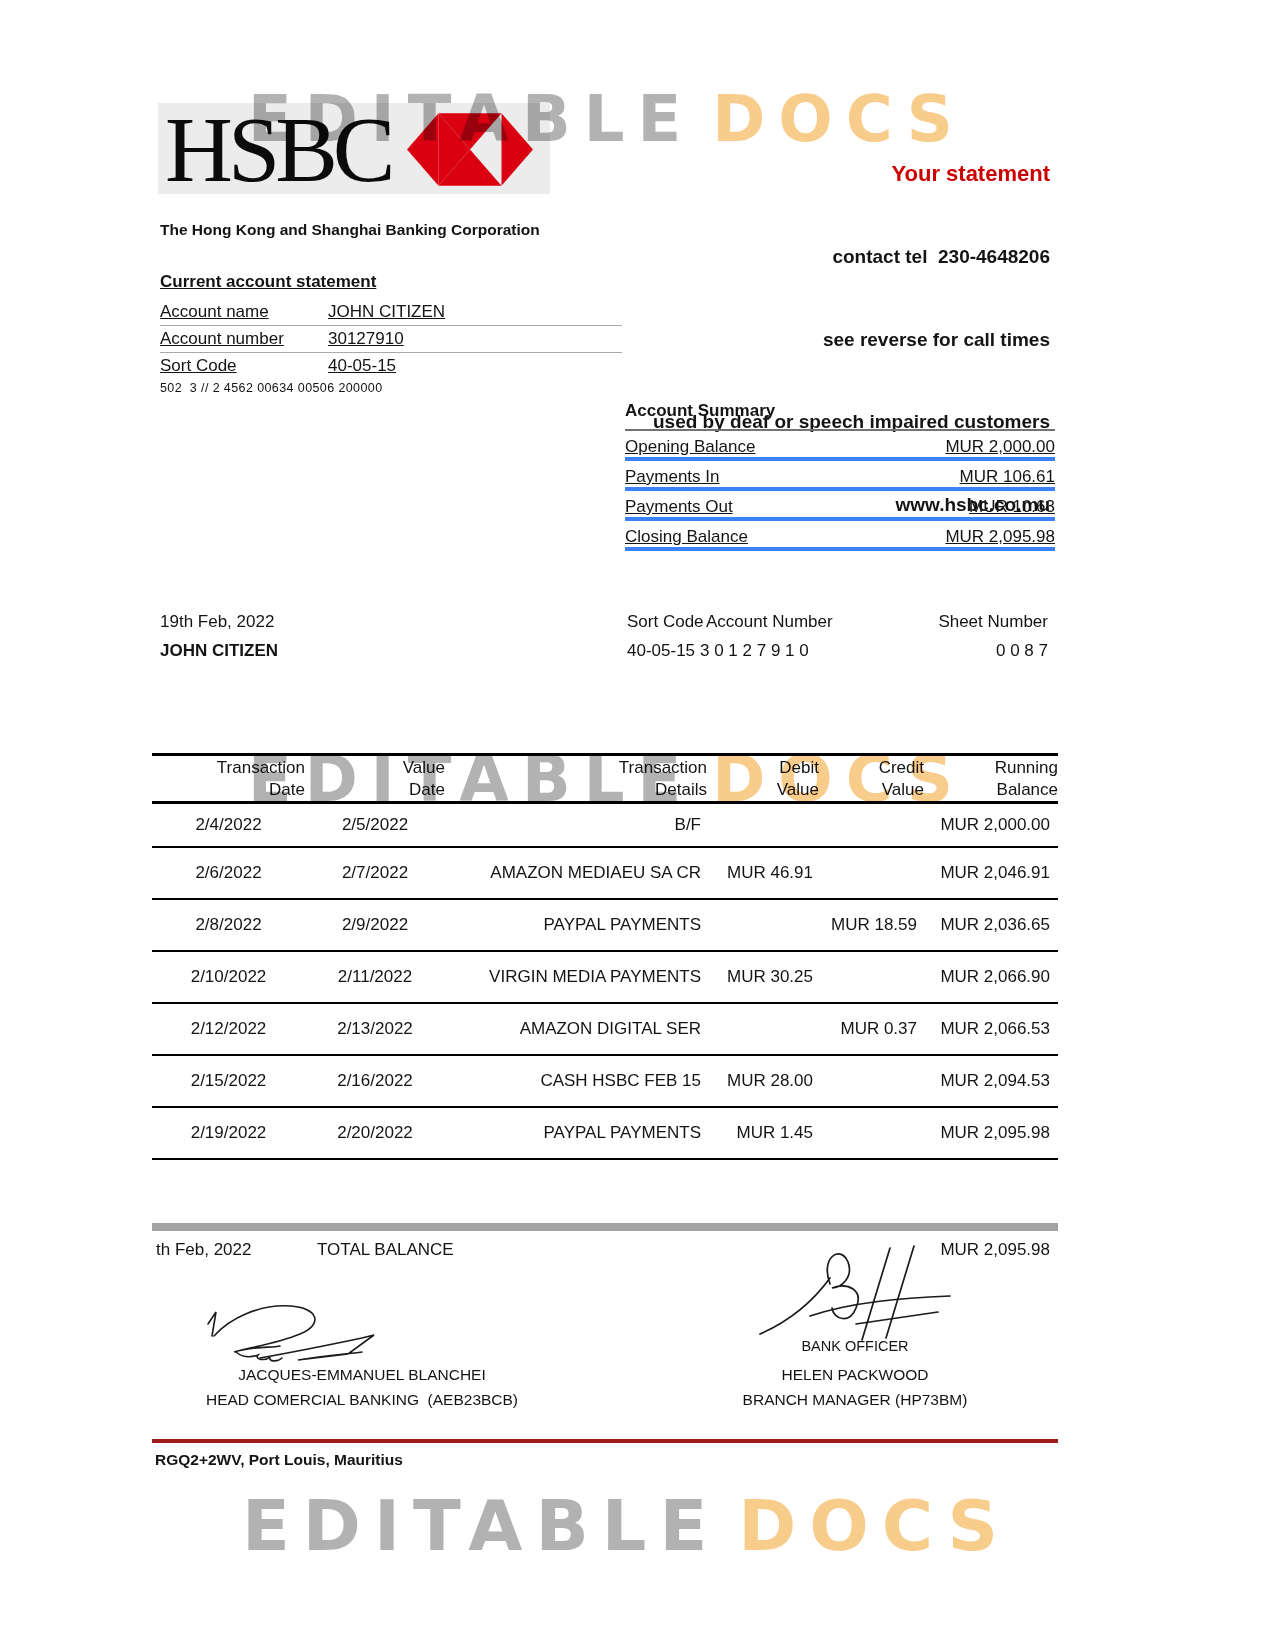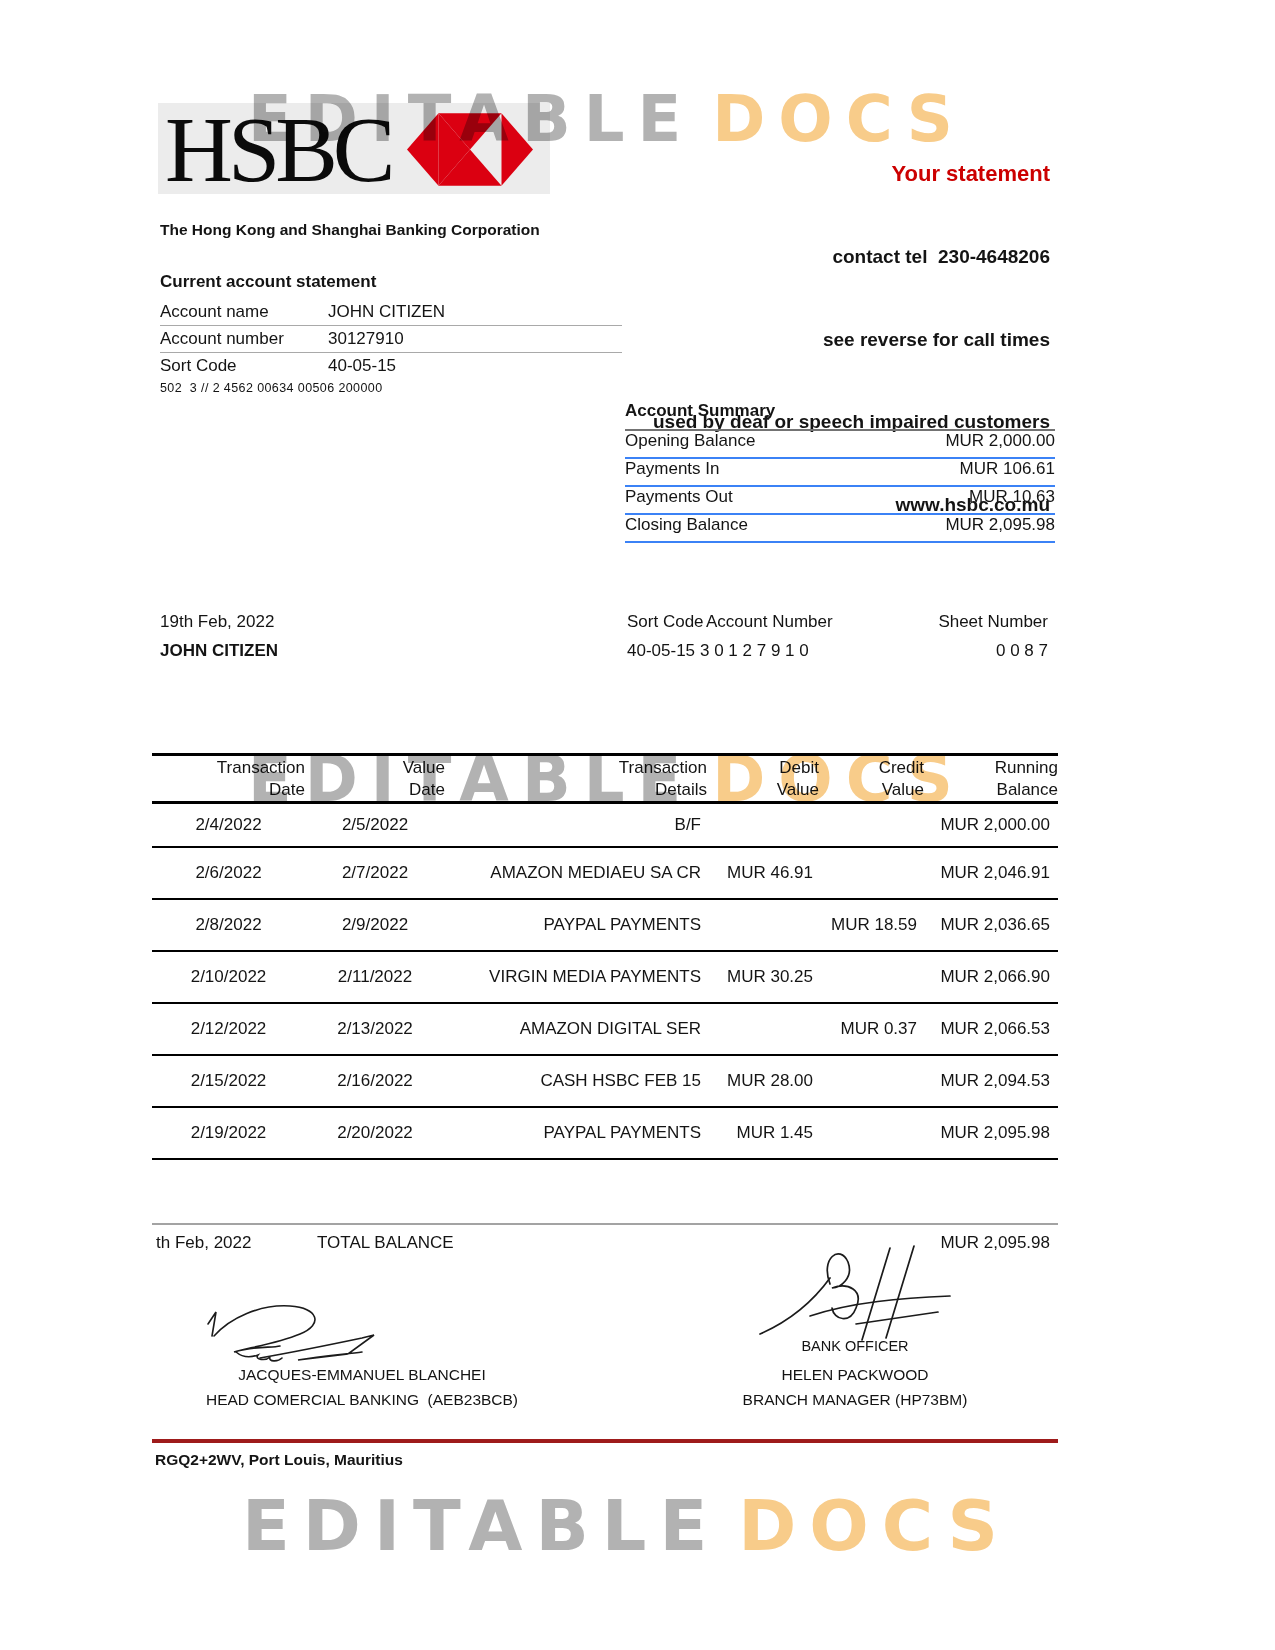--- a/index.html
+++ b/index.html
@@ -22,32 +22,32 @@
   .logo-word{font-family:"Liberation Serif",serif;font-size:94px;line-height:86px;
              letter-spacing:-5px;color:#0b0b0b;margin-left:7px;}
   .hexagon{margin-left:16px;margin-top:2px;}
   .bank-name{position:absolute;left:160px;top:221px;font-size:15.5px;font-weight:bold;}
 
   .contact-block{position:absolute;right:225px;top:105px;text-align:right;
                  font-weight:bold;font-size:19px;line-height:27.5px;white-space:pre;}
   .your-statement{color:#CC0000;font-size:22px;line-height:28px;}
 
   
-  .acct{position:absolute;left:160px;top:272px;width:462px;font-size:17px;}
+  .acct{position:absolute;left:160px;top:272px;width:462px;font-size:17px;text-decoration:underline;}
   .acct-title{font-weight:bold;height:27px;}
   .acct-row{display:flex;height:26px;align-items:center;gap:18px;}
   .acct-row.u{border-bottom:1.5px solid #a9a9a9;}
   .acct-label{width:150px;}
   .micr{position:absolute;left:160px;top:381px;font-size:12.5px;letter-spacing:.4px;white-space:pre;}
 
   
   .summary{position:absolute;left:625px;top:401px;width:430px;font-size:17px;}
   .summary-title{font-weight:bold;height:28px;border-bottom:2px solid #737373;}
-  .summary-row{display:flex;justify-content:space-between;align-items:flex-start;height:26px;
-               border-bottom:2px solid #3b82f6;}
+  .summary-row{display:flex;justify-content:space-between;align-items:flex-end;height:26px;
+               border-bottom:4px solid #3b82f6;text-decoration:underline;}
 
   
   .meta{position:absolute;left:160px;top:612px;width:898px;height:62px;font-size:17px;}
   .meta span{position:absolute;white-space:nowrap;}
   .m-date{left:0;top:0;}
   .m-holder{left:0;top:29px;font-weight:bold;}
   .m-sortlabel{left:467px;top:0;width:77px;overflow:hidden;}
   .m-acctlabel{left:546px;top:0;}
   .m-sheetlabel{right:10px;top:0;}
   .m-sortval{left:467px;top:29px;}
@@ -63,22 +63,22 @@
   .t-row.first{height:44px;}
   .cell{box-sizing:border-box;}
   .c1{width:153px;text-align:center;}
   .c2{width:140px;text-align:center;}
   .c3{width:262px;text-align:right;padding-right:6px;}
   .c4{width:112px;text-align:right;padding-right:6px;}
   .c5{width:105px;text-align:right;padding-right:7px;}
   .c6{width:134px;text-align:right;padding-right:8px;}
   .t-head .c1,.t-head .c2,.t-head .c3,.t-head .c4,.t-head .c5,.t-head .c6{text-align:center;padding:0;}
 
-  .t-total{position:absolute;left:152px;top:1223px;width:906px;display:flex;align-items:center;
-           border-top:2px solid #a3a3a3;height:37px;font-size:17px;box-sizing:border-box;}
+  .t-total{position:absolute;left:152px;top:1223px;width:906px;display:flex;align-items:flex-end;
+           border-top:8px solid #a3a3a3;height:37px;font-size:17px;box-sizing:border-box;}
   .tt-date{width:165px;padding-left:4px;box-sizing:border-box;}
   .tt-label{flex:1;text-align:left;}
   .tt-amount{width:220px;text-align:right;padding-right:8px;box-sizing:border-box;}
 
   
   .sig-svg{position:absolute;}
   .sig-text{position:absolute;text-align:center;font-size:15.5px;white-space:pre;}
   .sig-left-name{left:197px;top:1366px;width:330px;}
   .sig-left-title{left:152px;top:1391px;width:420px;}
   .sig-right-caption{left:690px;top:1338px;width:330px;font-size:14.5px;}

